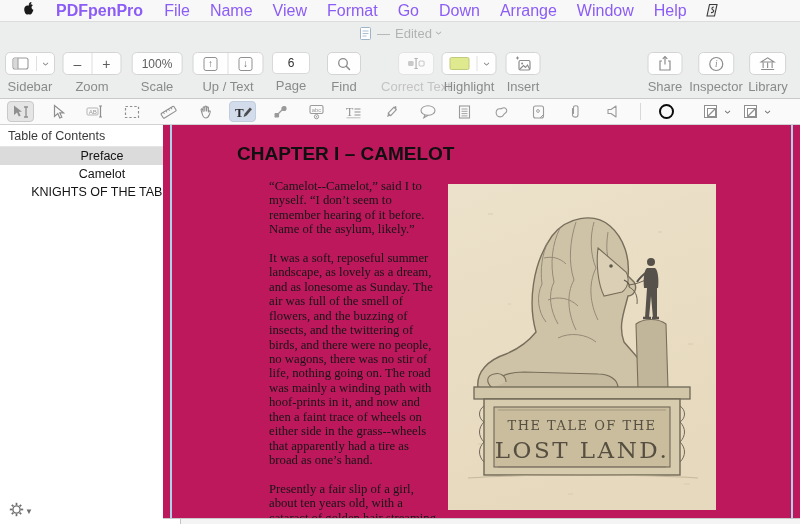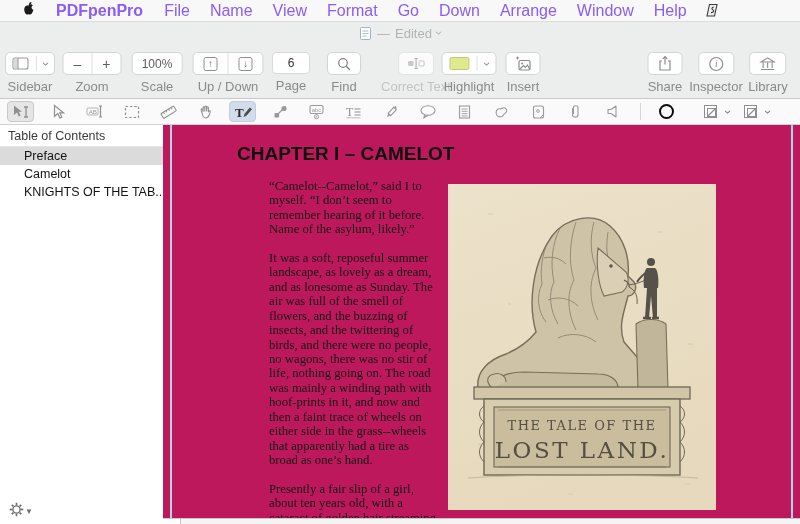--- a/index.html
+++ b/index.html
@@ -74,21 +74,21 @@
   .cswatch svg { position:absolute; inset:0; }
   .swatchgrp .chev { margin-left:9px; color:#6e6e6e; }
   
   .sidebar {
     position:absolute; left:0; top:125px; bottom:0; width:181px;
     background:#fff; border-right:1px solid #c3c3c3;
   }
   .sb-header { height:22px; line-height:22px; padding-left:8px;
     font-size:12.5px; color:#3a3a3a; border-bottom:1px solid #e4e4e4; }
   .sb-item { height:18px; line-height:18px; padding-left:24px; font-size:12.5px;
-    color:#141414; white-space:nowrap; overflow:hidden; }
+    color:#141414; white-space:nowrap; overflow:hidden;text-align:center; }
   .sb-item.selected { background:#dbdbdb; }
   .sb-actions { position:absolute; left:9px; bottom:7px; display:flex; align-items:flex-end; gap:1px; color:#6e6e6e; }
   .sb-actions .tri { font-size:8px; color:#6e6e6e; line-height:10px; }
   
   .docview {
     position:absolute; left:163px; top:125px; width:637px; height:394px;
     background:#be185d; border-bottom:1px solid #c9c9c9; overflow:hidden;
   }
   .page-edge { position:absolute; top:0; bottom:0; width:2px; background:#a9d3ea; }
   .chapter-title {
@@ -176,21 +176,21 @@
 
   <div class="tb-group" style="left:228px">
     <div class="seg">
       <span class="segbtn">
         <span class="boxarrow">↑</span>
       </span>
       <span class="segbtn">
         <span class="boxarrow">↓</span>
       </span>
     </div>
-    <div class="tb-label">Up / Down</div>
+    <div class="tb-label">Up / Text</div>
   </div>
 
   <div class="tb-group" style="left:291px">
     <input class="field" value="6" style="">
     <div class="tb-label">Page</div>
   </div>
 
   <div class="tb-group" style="left:344px">
     <div class="btn" style="padding:0 8px">
       <svg width="16" height="16" viewBox="0 0 16 16">

